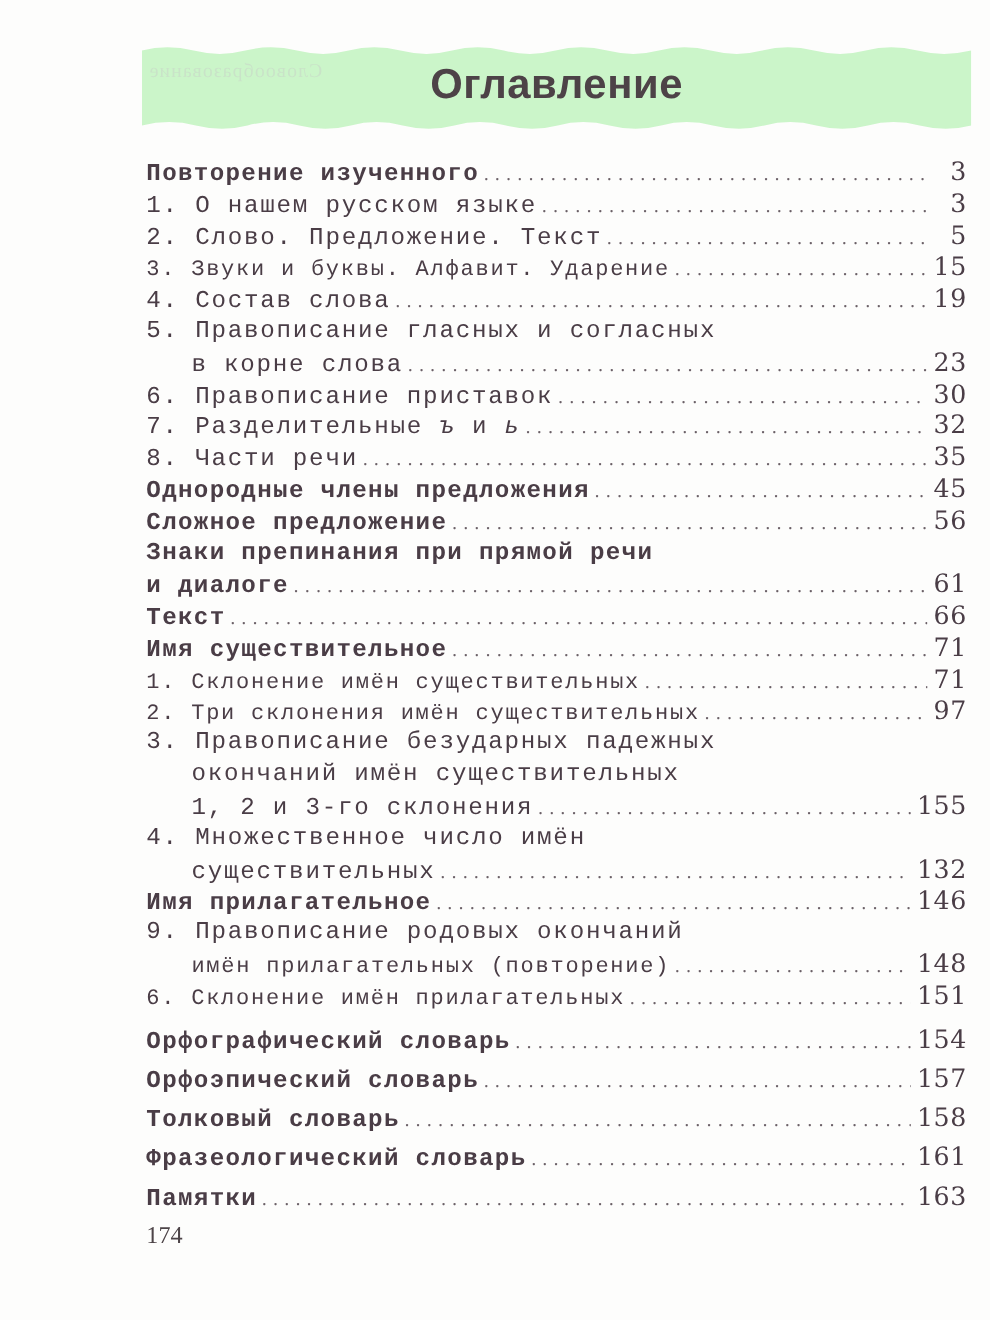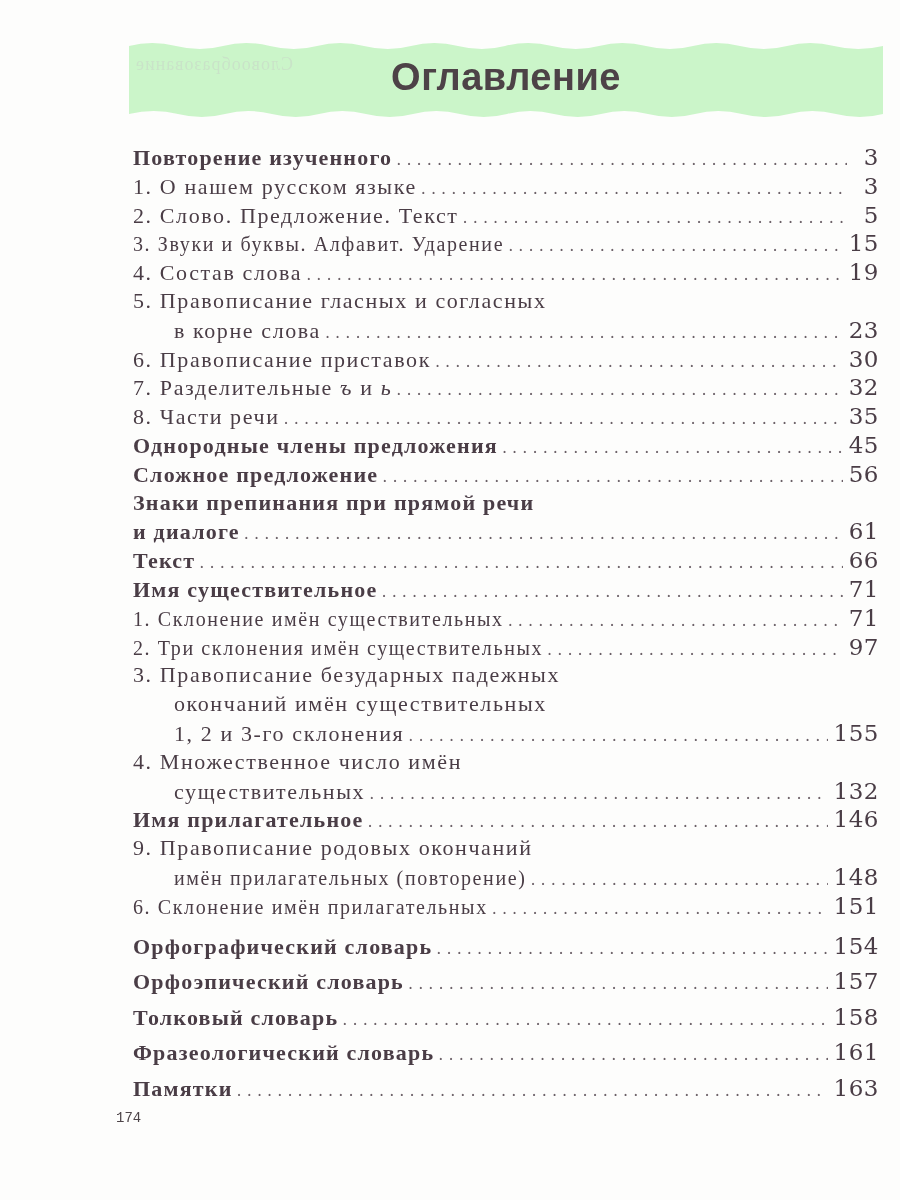--- a/index.html
+++ b/index.html
@@ -72,21 +72,21 @@
       letter-spacing: 1.6px;
       white-space: nowrap;
     }
     .row.big {
       height: 35.5px;
       line-height: 35.5px;
     }
     .row.bold .label { font-weight: bold; letter-spacing: 1.2px; }
     .row .label {
       flex: 0 0 auto;
-      font-family: Liberation Serif, serif;
+      font-family: Liberation Mono, monospace;
       transform-origin: left center;
     }
     .row .cont {
       padding-left: 41px;
     }
     .row .dots {
       flex: 1 1 auto;
       overflow: hidden;
       margin: 0 6px 0 4px;
       color: #6a5f66;
@@ -102,24 +102,24 @@
       min-width: 26px;
       text-align: right;
       letter-spacing: 0.5px;
       font-size: 23px;
     }
     .row.nodots .spacer { flex: 1 1 auto; }
     .ital { font-style: italic; }
     .gap { height: 8px; }
     .footer-page {
       position: absolute;
-      left: 80px;
+      left: 97px;
       top: 1110px;
-      font-family: Liberation Mono, monospace;
-      font-size: 14px;
+      font-family: Liberation Serif, serif;
+      font-size: 22px;
       color: #4d4448;
     }
     .label-sm { font-size: 20px; }
   </style>
 </head>
 <body>
 
 <div class="page">
 
   <div class="banner">

